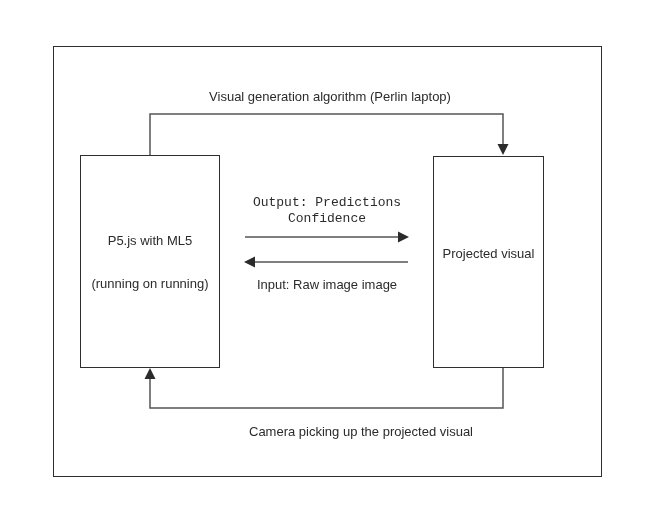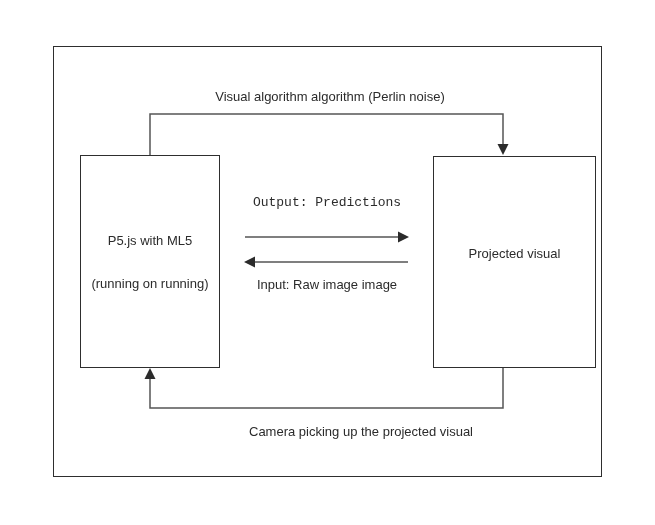--- a/index.html
+++ b/index.html
@@ -53,21 +53,21 @@
     font-size: 13px;
     line-height: 15px;
   }
   .node-left {
     left: 80px; top: 155px;
     width: 140px; height: 213px;
     gap: 28px;
   }
   .node-right {
     left: 433px; top: 156px;
-    width: 163px; height: 212px;
+    width: 111px; height: 212px;
     padding-bottom: 18px;
   }
   .edge-label {
     position: absolute;
     transform: translateX(-50%);
     white-space: nowrap;
     text-align: center;
     font-size: 13px;
     line-height: 15px;
   }
@@ -100,24 +100,25 @@
 
   <div class="node node-left">
     <span>P5.js with ML5</span>
     <span>(running on running)</span>
   </div>
 
   <div class="node node-right">
     <span>Projected visual</span>
   </div>
 
-  <div class="edge-label label-top">Visual algorithm algorithm (Perlin noise)</div>
+  <div class="edge-label label-top">Visual generation algorithm (Perlin laptop)</div>
 
   <div class="edge-label label-output">
     <div>Output: Predictions</div>
+    <div>Confidence</div>
   </div>
 
   <div class="edge-label label-input">
     <div>Input: Raw image image</div>
   </div>
 
   <div class="edge-label label-bottom">Camera picking up the projected visual</div>
 
 </div>
 

